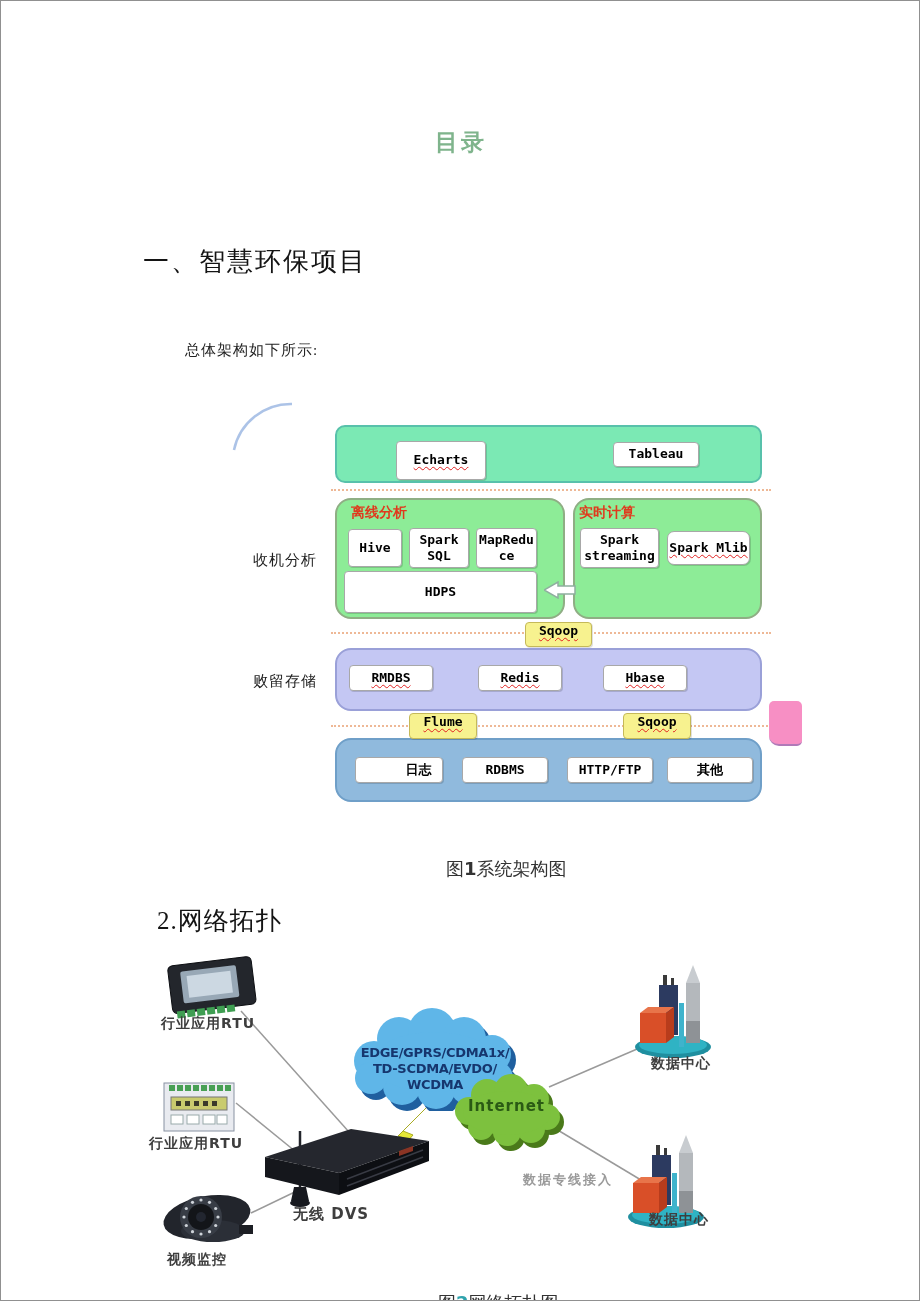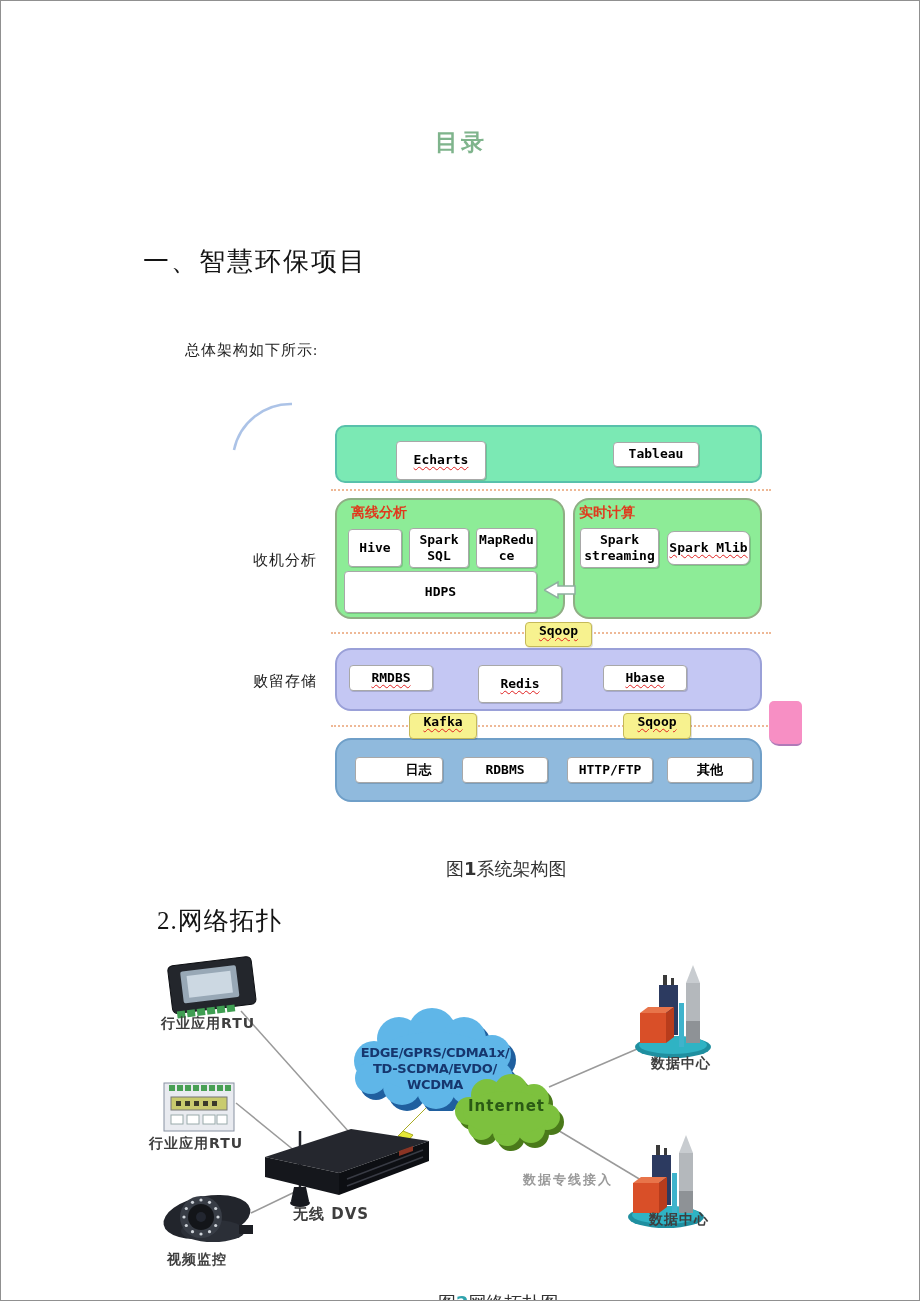--- a/index.html
+++ b/index.html
@@ -122,30 +122,30 @@
 
   <div class="dash" style="top:631px;"></div>
   <div class="ybox" style="left:524px;top:621px;width:67px;height:25px;">
     <span class="misspell">Sqoop</span>
   </div>
 
   <div class="panel purple"></div>
   <div class="wbox" style="left:348px;top:664px;width:84px;height:26px;">
     <span class="misspell">RMDBS</span>
   </div>
-  <div class="wbox" style="left:477px;top:664px;width:84px;height:38px;">
+  <div class="wbox" style="left:477px;top:664px;width:84px;height:26px;">
     <span class="misspell">Redis</span>
   </div>
   <div class="wbox" style="left:602px;top:664px;width:84px;height:26px;">
     <span class="misspell">Hbase</span>
   </div>
 
   <div class="dash" style="top:724px;"></div>
   <div class="ybox" style="left:408px;top:712px;width:68px;height:26px;">
-    <span class="misspell">Kafka</span>
+    <span class="misspell">Flume</span>
   </div>
   <div class="ybox" style="left:622px;top:712px;width:68px;height:26px;">
     <span class="misspell">Sqoop</span>
   </div>
   <div class="pinkbox"></div>
 
   <div class="panel bluep"></div>
   <div class="wbox cjk" style="left:354px;top:756px;width:88px;height:26px;padding-left:40px;">
     <span>日志</span>
   </div>

